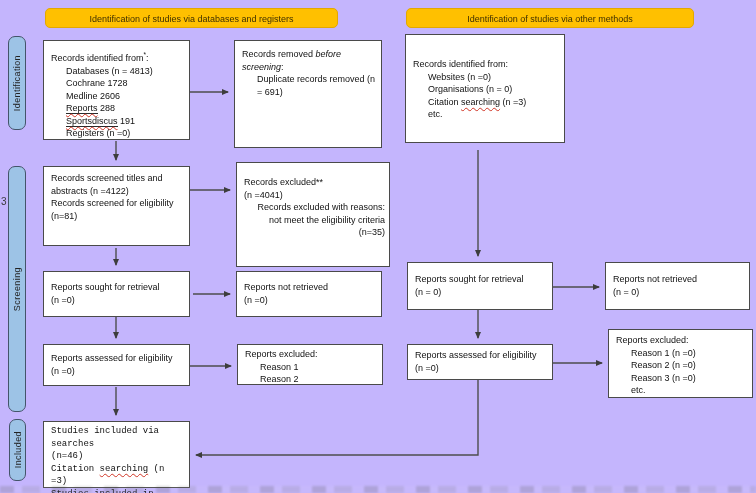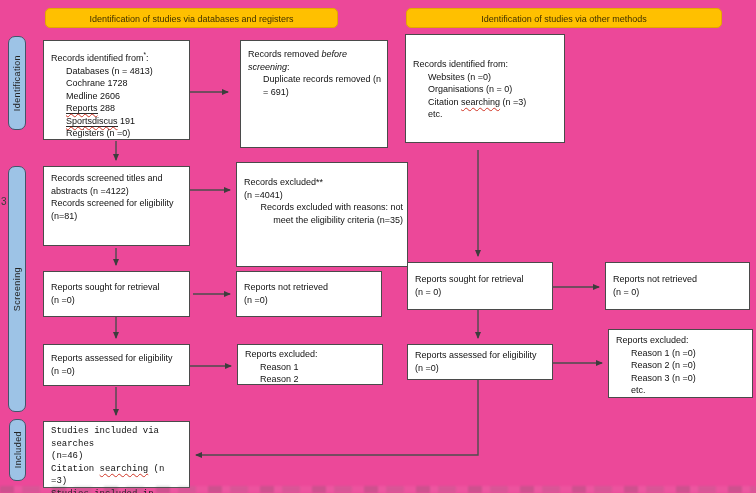--- a/index.html
+++ b/index.html
@@ -1,17 +1,17 @@
 <!DOCTYPE html>
 <html><head>
 <meta charset="utf-8">
 <style>
   html,body{margin:0;padding:0;background:#fff;}
   .stage{
-    position:relative;width:756px;height:493px;background:#ec4899;overflow:hidden;
+    position:relative;width:756px;height:493px;background:#c4b5fd;overflow:hidden;
     font-family:"Liberation Sans",sans-serif;color:#1a1a1a;
   }
   .hdr{
     position:absolute;height:20px;background:#FFC000;border:1px solid #e3a800;border-radius:5px;
     color:#3f3000;font-size:9px;line-height:20px;text-align:center;box-sizing:border-box;
   }
   .side{
     position:absolute;background:#9DC3E6;border:1.6px solid #44546A;border-radius:7px;
     box-sizing:border-box;display:flex;align-items:center;justify-content:center;
   }
@@ -40,21 +40,21 @@
       rgba(110,110,110,.55) 0 14px, rgba(235,235,235,.2) 14px 22px,
       rgba(140,140,140,.45) 22px 40px, rgba(235,235,235,.15) 40px 52px);
   }
 </style>
 </head>
 <body>
 
 <div class="stage">
 
   <div class="hdr" style="left:45px;top:8px;width:293px;">Identification of studies via databases and registers</div>
-  <div class="hdr" style="left:406px;top:8px;width:316px;">Identification of studies via other methods</div>
+  <div class="hdr" style="left:406px;top:8px;width:288px;">Identification of studies via other methods</div>
 
   <div class="side" style="left:8px;top:36px;width:18px;height:94px;">
     <span>Identification</span>
   </div>
   <div class="side" style="left:8px;top:166px;width:18px;height:246px;">
     <span>Screening</span>
   </div>
   <div class="side" style="left:9px;top:419px;width:17px;height:62px;">
     <span>Included</span>
   </div>
@@ -64,31 +64,31 @@
   <div class="box" style="left:43px;top:40px;width:147px;height:100px;padding-top:8px;">
     <p><span>Records identified from</span><sup>*</sup><span>:</span></p>
     <p class="ind">Databases (n = 4813)</p>
     <p class="ind">Cochrane 1728</p>
     <p class="ind">Medline 2606</p>
     <p class="ind"><span class="u sp">Reports</span><span> 288</span></p>
     <p class="ind"><span class="u sp">Sportsdiscus</span><span> 191</span></p>
     <p class="ind">Registers (n =0)</p>
   </div>
 
-  <div class="box" style="left:234px;top:40px;width:148px;height:108px;margin-left:6px;">
+  <div class="box" style="left:234px;top:40px;width:148px;height:108px;">
     <p><span>Records removed </span><span class="it">before screening</span><span>:</span></p>
     <p class="ind">Duplicate records removed (n = 691)</p>
   </div>
 
   <div class="box" style="left:43px;top:166px;width:147px;height:80px;padding-top:5px;">
     <p>Records screened titles and abstracts (n =4122)</p>
     <p class="gap20">Records screened for eligibility (n=81)</p>
   </div>
 
-  <div class="box" style="left:236px;top:162px;width:172px;height:105px;padding-top:13px;">
+  <div class="box" style="left:236px;top:162px;width:154px;height:105px;padding-top:13px;">
     <p>Records excluded**</p>
     <p>(n =4041)</p>
     <p class="gap13">Records excluded with reasons: not meet the eligibility criteria (n=35)</p>
   </div>
 
   <div class="box" style="left:43px;top:271px;width:147px;height:46px;padding-top:9px;">
     <p>Reports sought for retrieval</p>
     <p>(n =0)</p>
   </div>
 

